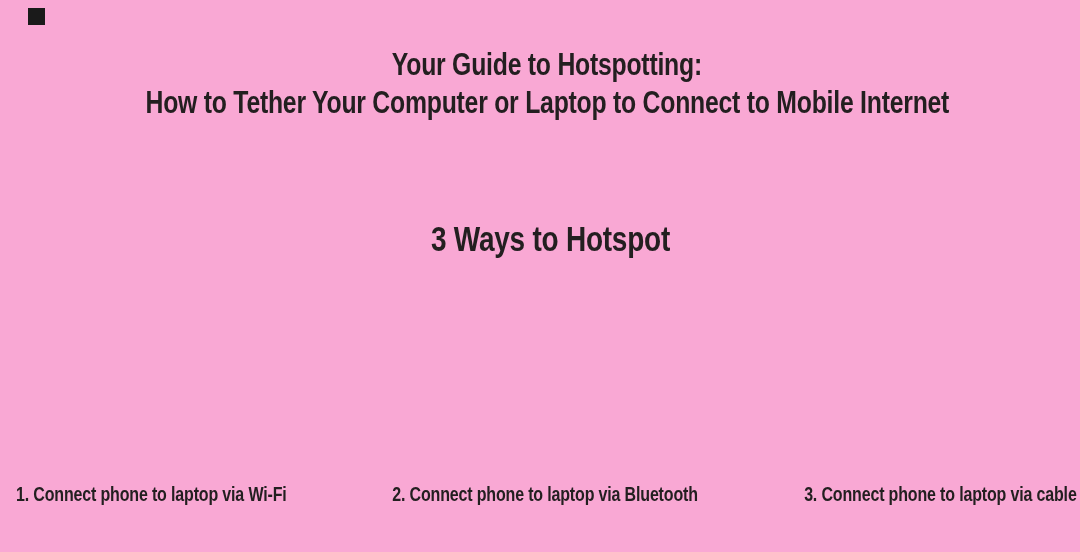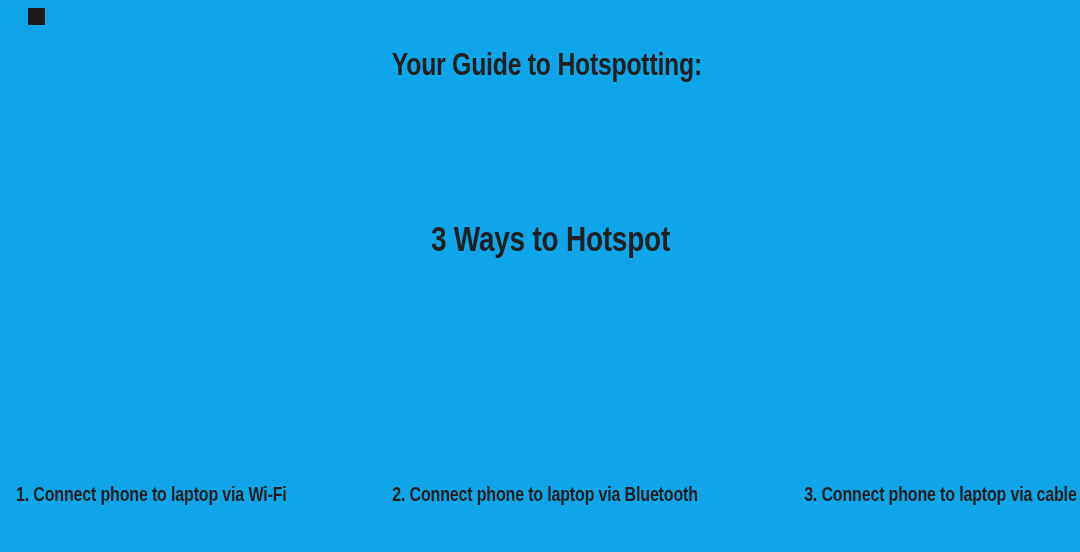--- a/index.html
+++ b/index.html
@@ -4,21 +4,21 @@
 <style>
   html, body {
     margin: 0;
     padding: 0;
     background: #ffffff;
   }
   .canvas {
     position: relative;
     width: 1080px;
     height: 552px;
-    background: #0ea5e9;
+    background: #f9a8d4;
     overflow: hidden;
     font-family: "Liberation Sans", "DejaVu Sans", sans-serif;
     color: #231f20;
   }
   .marker {
     position: absolute;
     left: 28px;
     top: 8px;
     width: 17px;
     height: 17px;
@@ -84,20 +84,23 @@
 <body>
 
 <div class="canvas">
 
   <div class="marker"></div>
 
   <div class="title-block">
     <span class="line">
       <span class="condense">Your Guide to Hotspotting:</span>
     </span>
+    <span class="line">
+      <span class="condense">How to Tether Your Computer or Laptop to Connect to Mobile Internet</span>
+    </span>
   </div>
 
   <div class="section-heading">
     <span class="condense">3 Ways to Hotspot</span>
   </div>
 
   <div class="steps-row">
     <div class="step left">
       <span class="condense">1. Connect phone to laptop via Wi-Fi</span>
     </div>

